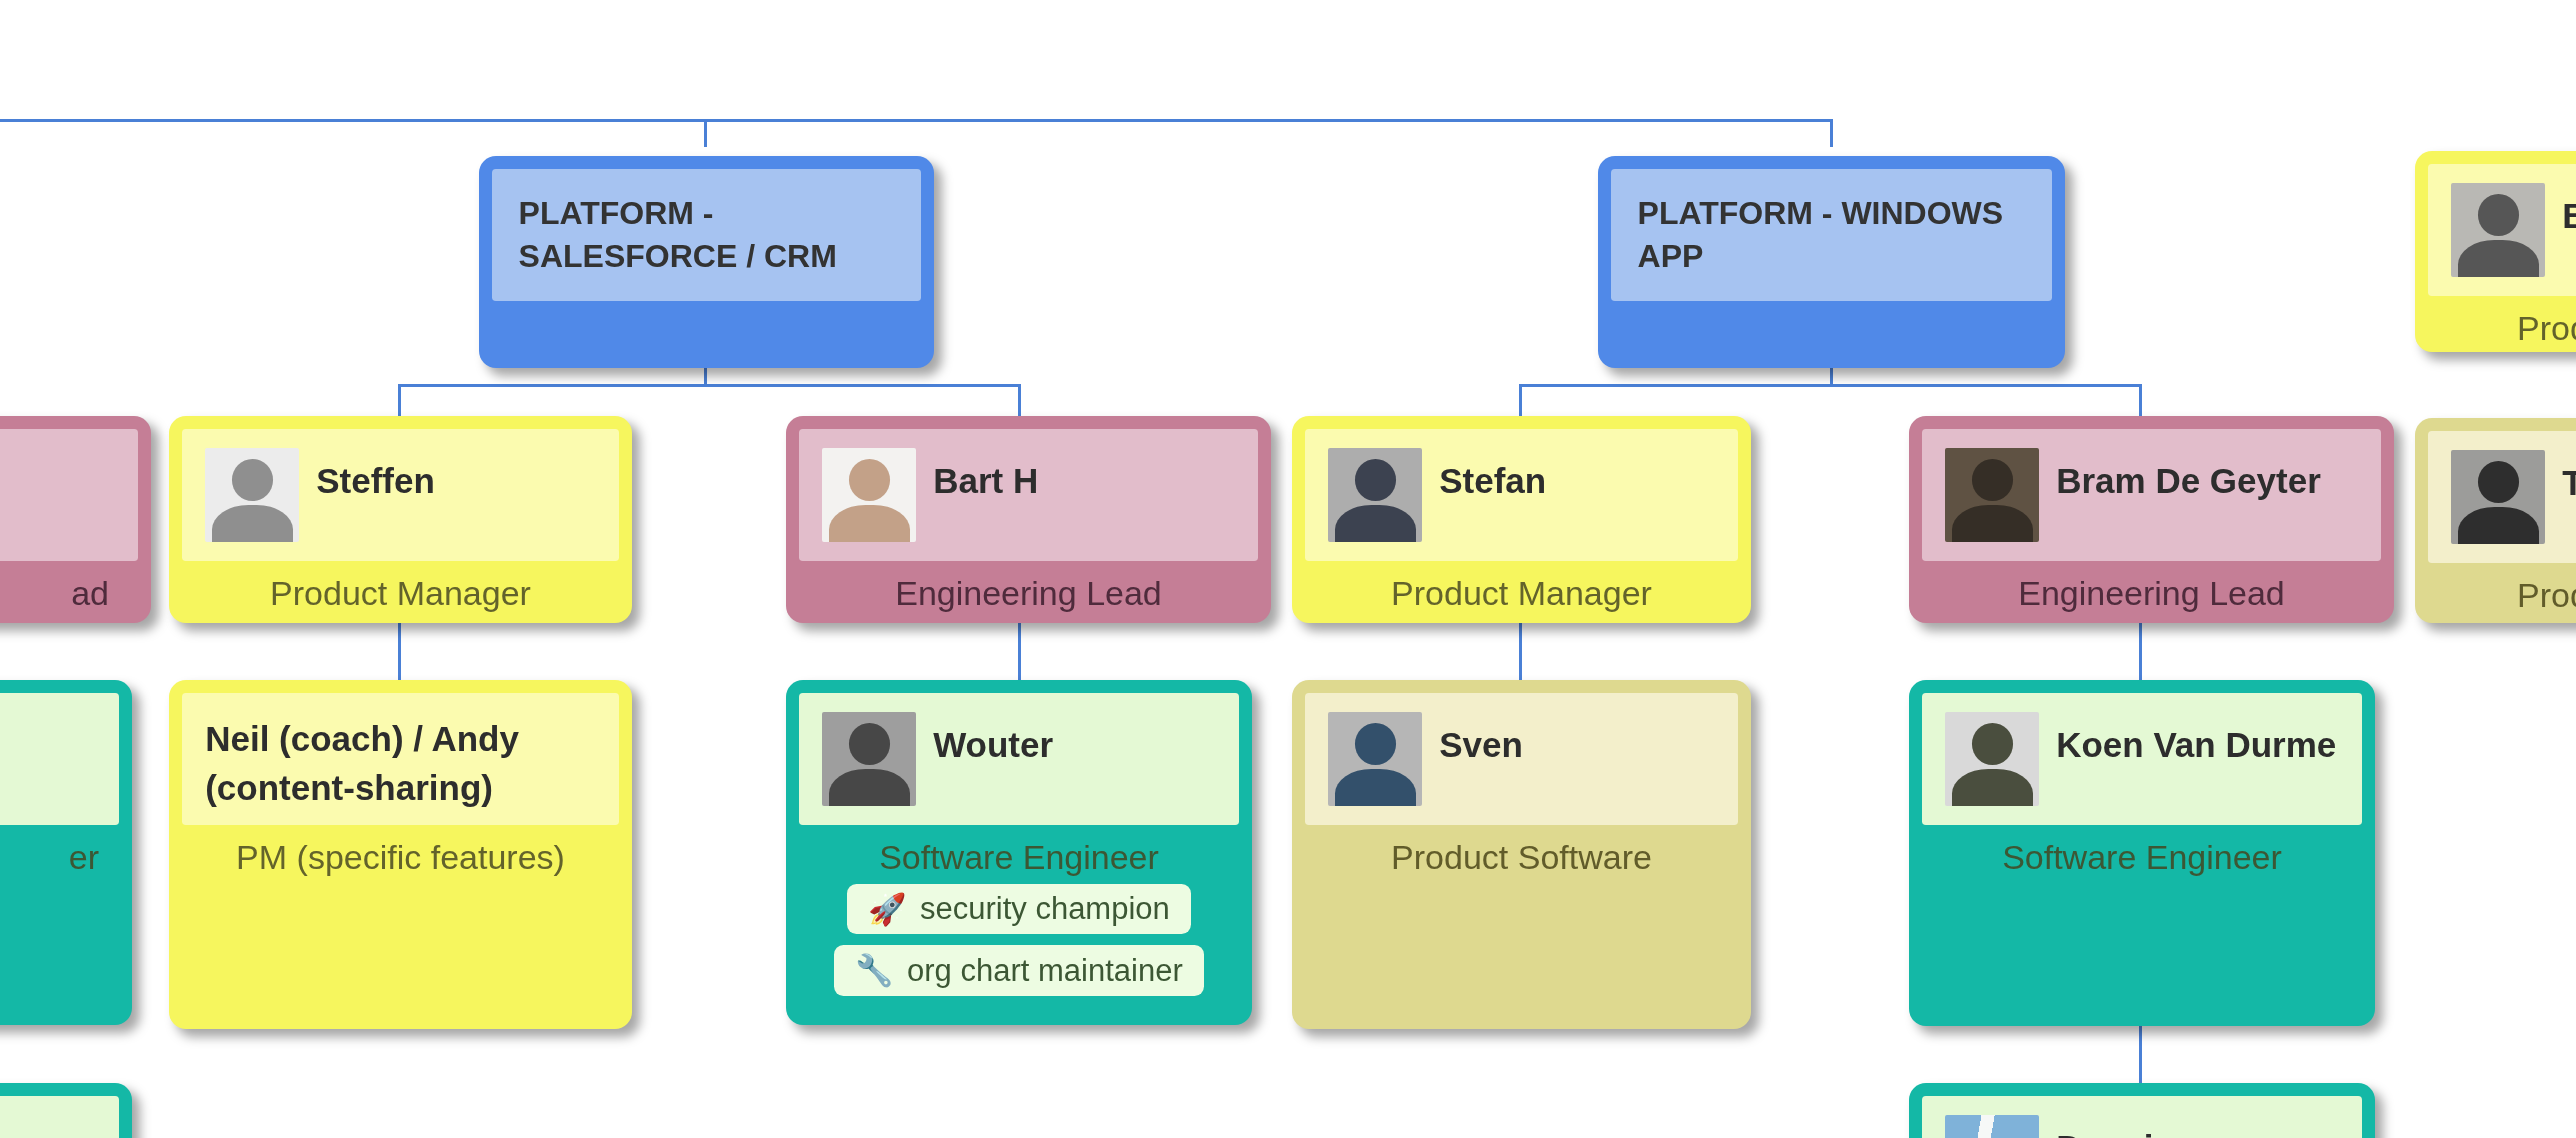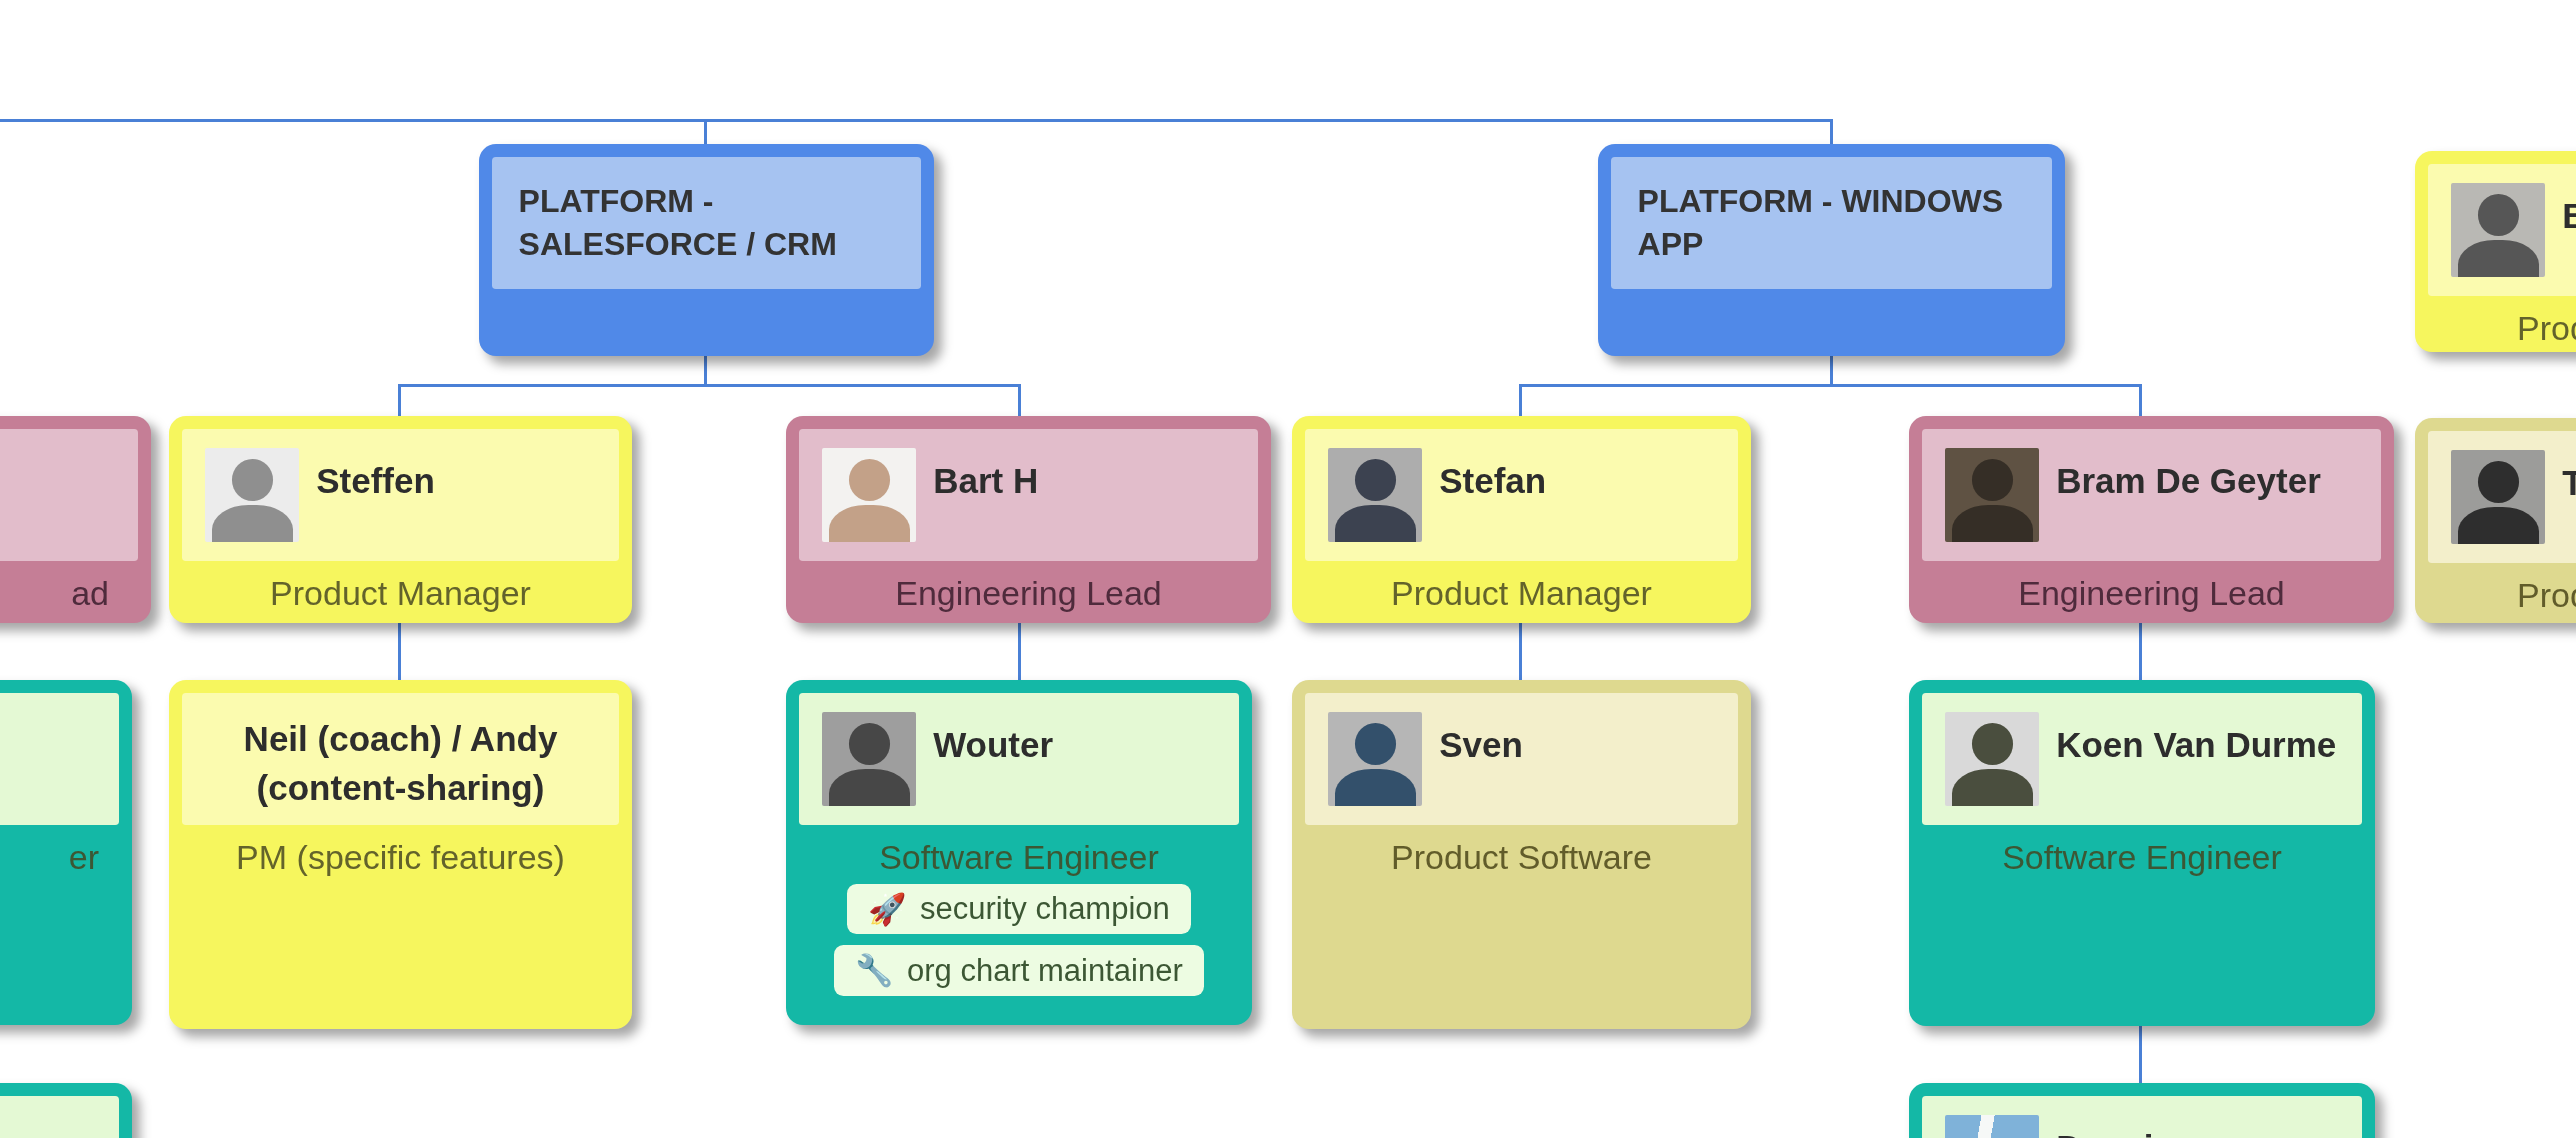--- a/index.html
+++ b/index.html
@@ -18,21 +18,21 @@
   
   .card{
     position:absolute;border-radius:17px;
     box-shadow:7.6px 7.6px 10.4px rgba(0,0,0,0.35);
   }
   .card .inner{
     position:absolute;left:13.2px;right:13.2px;top:13.2px;height:132px;
     border-radius:3.8px;display:flex;align-items:flex-start;gap:17px;
     padding:19px 23px;box-sizing:border-box;
   }
-  .blue      {background:#5089e8;}
+  .blue      {background:#5089e8;margin-top:12px;}
   .blue  .inner{background:#a6c3f1;display:block;padding:23px 26.4px;}
   .yellow    {background:#f6f65e;}
   .yellow .inner{background:#fbfbaf;}
   .pink      {background:#c57e96;padding-left:19px;}
   .pink  .inner{background:#e2bdcb;}
   .green     {background:#14b8a6;}
   .green .inner{background:#e4f9d4;}
   .tan       {background:#ded98f;}
   .tan   .inner{background:#f3efcb;}
 
@@ -47,21 +47,21 @@
     border-radius:50%;background:var(--pfg,#888);
   }
   .photo::after{
     content:"";position:absolute;width:86%;height:58%;left:7%;top:60%;
     border-radius:45% 45% 0 0;background:var(--pfg,#888);
   }
   .photo.illus{background:linear-gradient(100deg,#7fb2d9 0 33%,#f6f8f7 33% 45%,#7fb2d9 45% 100%);}
   .photo.illus::before,.photo.illus::after{display:none;}
 
   .pname{font-weight:bold;font-size:35px;color:#2d2d2d;margin-top:9.4px;line-height:1.3;}
-  .nophoto .pname{margin-top:1.9px;line-height:1.4;text-align:center;}
+  .nophoto .pname{margin-top:1.9px;line-height:1.4;}
 
   .role{
     position:absolute;left:0;right:0;top:159px;text-align:center;
     font-size:34px;line-height:1.1;
   }
   .yellow .role{color:#63632b;}
   .pink   .role{color:#4f2b3c;}
   .green  .role{color:#3c5734;text-align:center;}
   .tan    .role{color:#615c2a;}
   .role.frag-left{text-align:left;}

